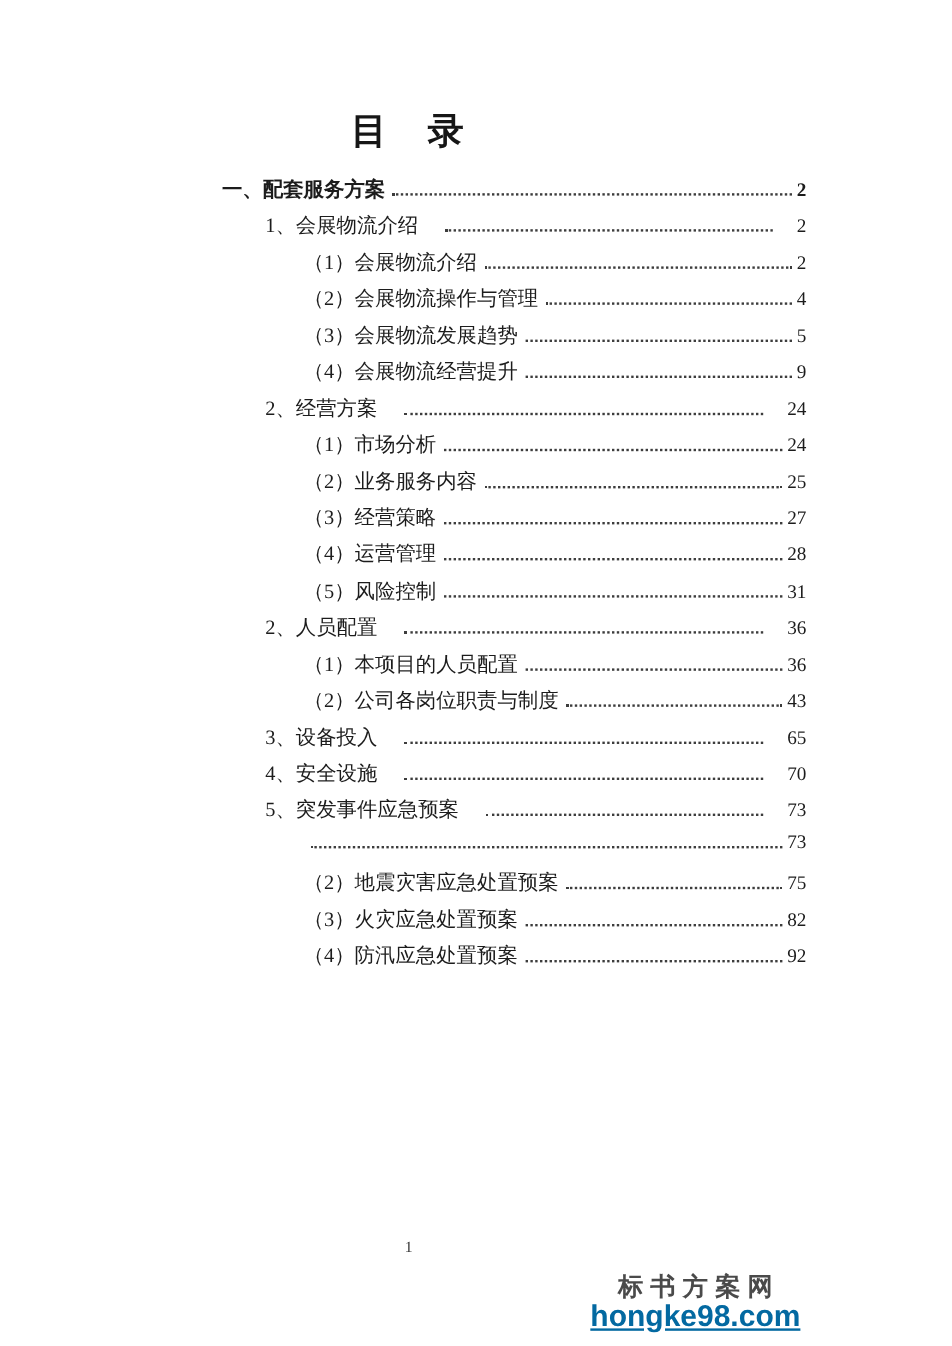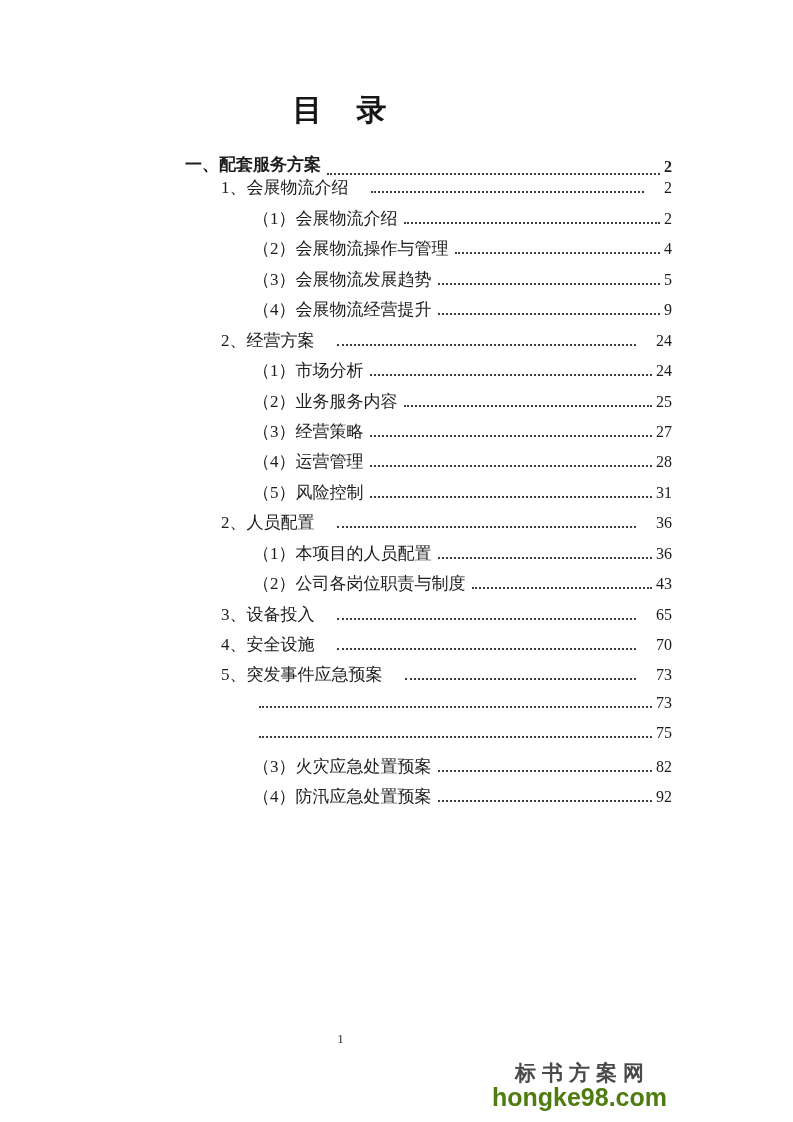--- a/index.html
+++ b/index.html
@@ -33,21 +33,21 @@
     left: 185px;
     width: 487px;
   }
   .toc-row {
     display: flex;
     align-items: baseline;
     height: 30.45px;
     font-size: 17px;
     white-space: nowrap;
   }
-  .toc-row.lvl1 { font-weight: bold; align-items: flex-end; }
+  .toc-row.lvl1 { font-weight: bold; }
   .toc-row.lvl2 { padding-left: 36px; gap: 16px; }
   .toc-row.lvl3 { padding-left: 68px; text-align: center; }
   .toc-label { white-space: nowrap; }
   .toc-leader {
     flex: 1 1 auto;
     min-width: 18px;
     border-bottom: 2px dotted #3d3d3d;
     margin: 0 4px 1px 6px;
   }
   .toc-page {
@@ -181,35 +181,36 @@
       <div class="toc-row lvl2">
     <span class="toc-label">5、突发事件应急预案</span>
     <span class="toc-leader"></span>
     <span class="toc-page">73</span>
   </div>
       <div class="toc-row lvl3">
     <span class="toc-leader"></span>
     <span class="toc-page">73</span>
   </div>
       <div class="toc-row lvl3">
+    <span class="toc-label">（2）地震灾害应急处置预案</span>
     <span class="toc-leader"></span>
     <span class="toc-page">75</span>
   </div>
       <div class="toc-row lvl3">
     <span class="toc-label">（3）火灾应急处置预案</span>
     <span class="toc-leader"></span>
     <span class="toc-page">82</span>
   </div>
       <div class="toc-row lvl3">
     <span class="toc-label">（4）防汛应急处置预案</span>
     <span class="toc-leader"></span>
     <span class="toc-page">92</span>
   </div>
     </div>
 
   <div class="page-footer">1</div>
 
   <div class="watermark">
     <div class="wm-name" style="color: rgb(74, 74, 74);">标书方案网</div>
-    <div class="wm-url" style="color: #4d7c0f;">hongke98.com</div>
+    <div class="wm-url" style="color: #0369a1; text-decoration: underline;">hongke98.com</div>
   </div>
 
 </div>
 
 </body></html>

